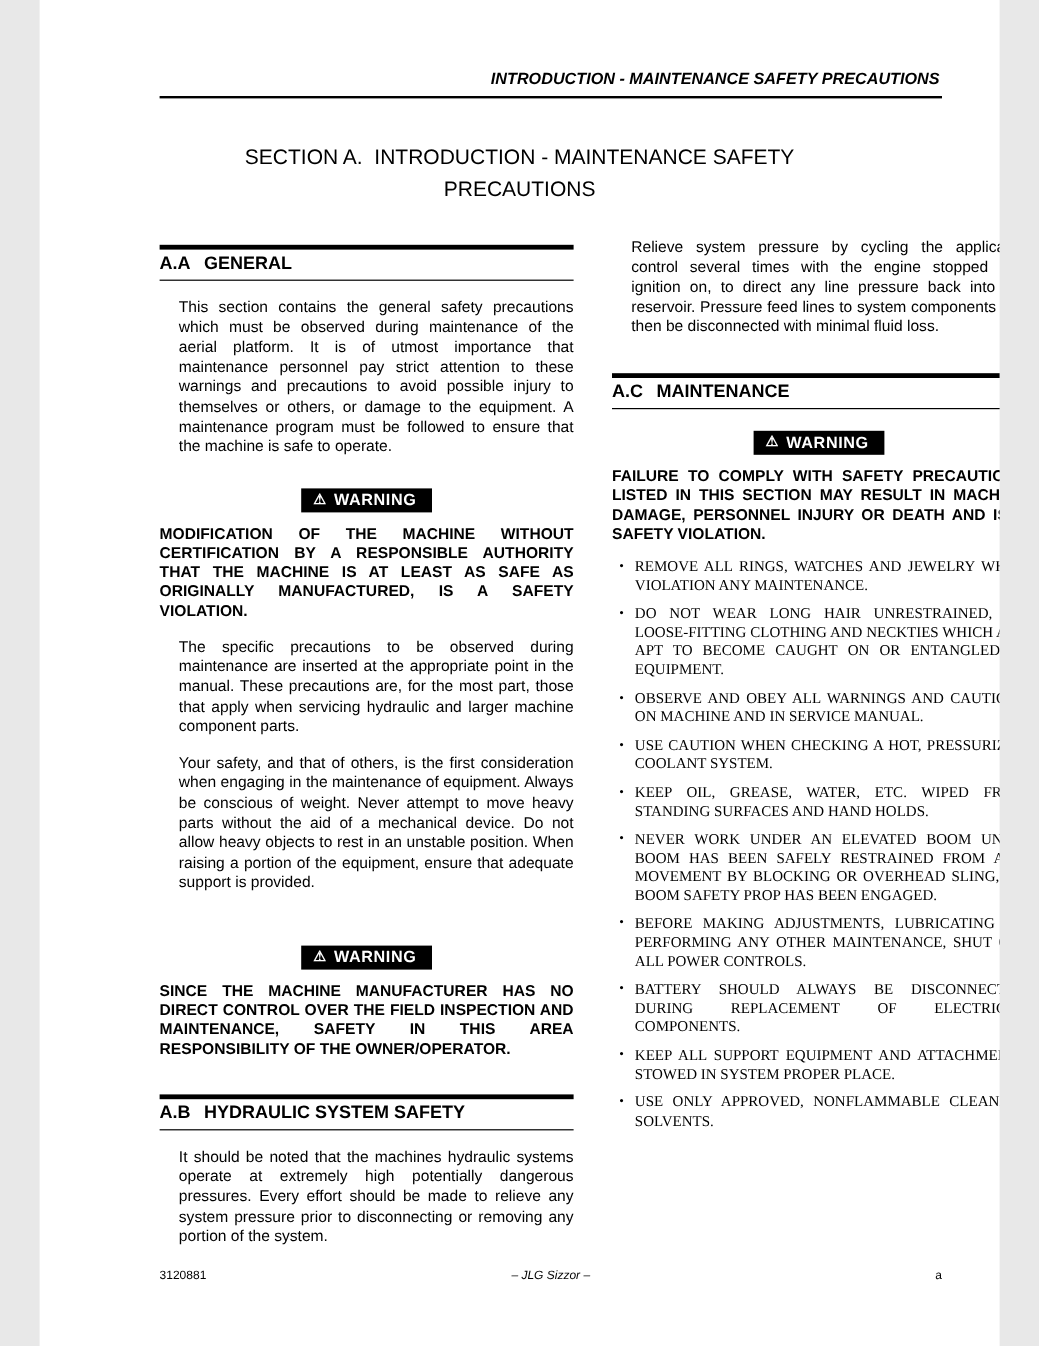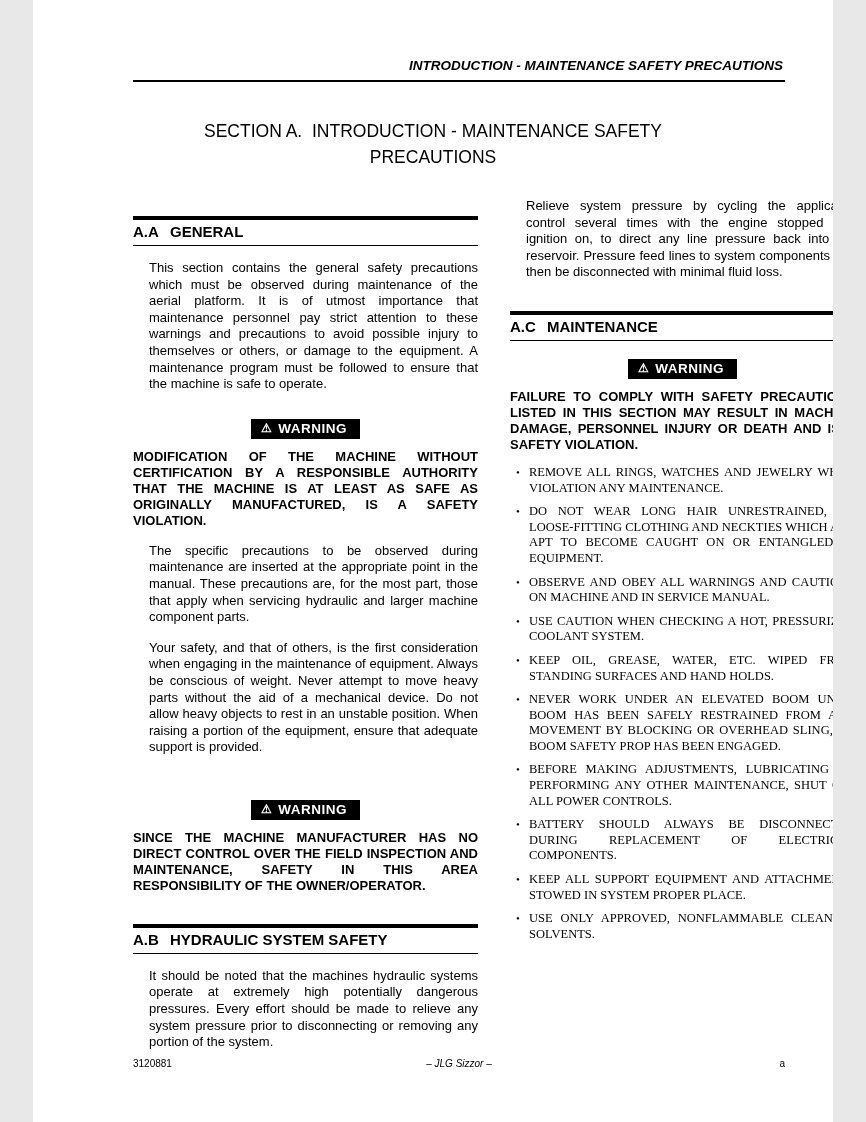--- a/index.html
+++ b/index.html
@@ -28,21 +28,21 @@
 
   
   .columns {
     position:absolute; top:196px; left:100px; width:722px;
     display:flex; gap:32px; align-items:flex-start;
   }
   .col { width:345px; }
 
   .sec-heading {
     border-top:4px solid #000; border-bottom:1px solid #000;
-    padding:3px 0 5px; font-size:15px; font-weight:bold; margin-top:20px;
+    padding:3px 0 5px; font-size:15px; font-weight:bold; margin-top:8px;
   }
   .sec-heading .sec-num { display:inline-block; min-width:37px; }
 
   .para {
     margin-top:14px; margin-left:16px;
     font-size:13px; line-height:16.6px; text-align:justify;
   }
 
   .warn-badge {
     background:#000; color:#fff; width:fit-content;

